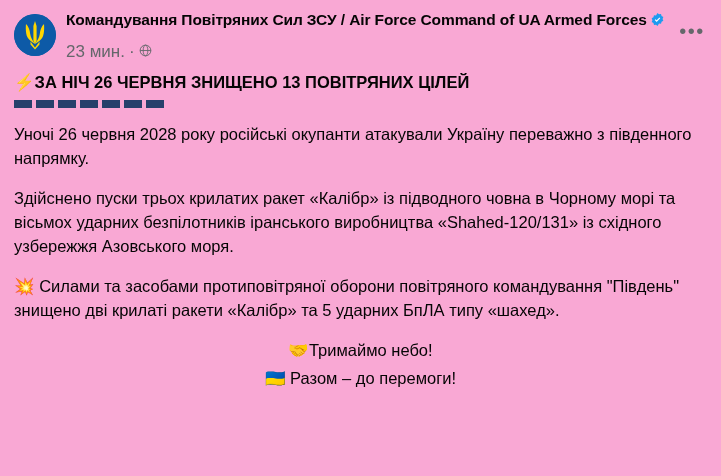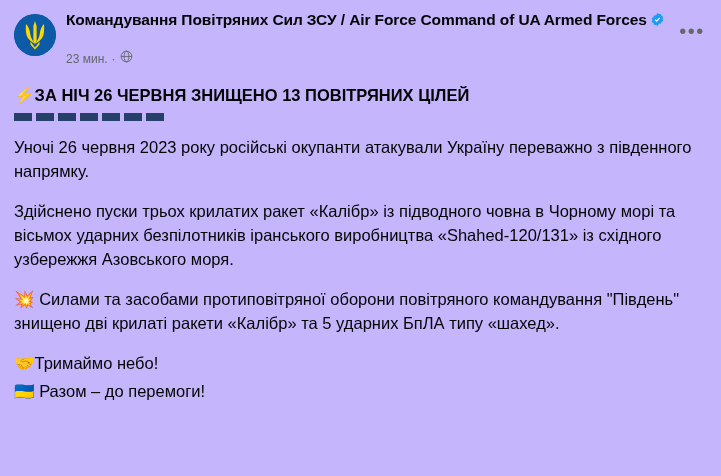--- a/index.html
+++ b/index.html
@@ -10,21 +10,21 @@
     width: 721px;
     height: 476px;
     background: #ffffff;
     font-family: "Liberation Sans", sans-serif;
     color: #050505;
     overflow: hidden;
   }
   .post {
     width: 721px;
     height: 476px;
-    background: #c4b5fd;
+    background: #f9a8d4;
     position: relative;
     box-sizing: border-box;
   }
   .post-header {
     display: flex;
     align-items: flex-start;
     padding: 10px 14px 0 14px;
     position: relative;
   }
   .avatar {
@@ -55,22 +55,22 @@
     letter-spacing: -0.1px;
   }
   .page-name .verified {
     display: inline-block;
     vertical-align: -2px;
     margin-left: 3px;
   }
   .meta-row {
     display: flex;
     align-items: center;
-    margin-top: 18px;
-    font-size: 12px;
+    margin-top: 12px;
+    font-size: 17px;
     color: #65676b;
     line-height: 16px;
   }
   .meta-row .dot {
     margin: 0 4px;
   }
   .globe-icon {
     display: inline-block;
     vertical-align: -2px;
   }
@@ -96,35 +96,36 @@
     line-height: 24px;
     color: #050505;
   }
   .post-body p {
     margin: 0 0 16px 0;
   }
   .headline {
     font-weight: bold;
     font-size: 16.5px;
     line-height: 24px;
-    margin: 6px 0 6px 0;
+    margin: 0 0 6px 0;
   }
   .dash-row {
     display: flex;
     gap: 4px;
     margin: 4px 0 14px 0;
   }
   .dash {
     width: 18px;
     height: 8px;
     background: #27406b;
     display: block;
   }
   .tail-line {
     margin: 0 0 4px 0;
+    text-align: center;
   }
 </style>
 </head>
 <body>
 
 <div class="post">
 
   <div class="post-header">
 
     <div class="avatar">
@@ -165,20 +166,20 @@
     <div class="dash-row">
       <span class="dash"></span>
       <span class="dash"></span>
       <span class="dash"></span>
       <span class="dash"></span>
       <span class="dash"></span>
       <span class="dash"></span>
       <span class="dash"></span>
     </div>
 
-    <p>Уночі 26 червня 2023 року російські окупанти атакували Україну переважно з південного напрямку.</p>
+    <p>Уночі 26 червня 2028 року російські окупанти атакували Україну переважно з південного напрямку.</p>
     <p>Здійснено пуски трьох крилатих ракет «Калібр» із підводного човна в Чорному морі та вісьмох ударних безпілотників іранського виробництва «Shahed-120/131» із східного узбережжя Азовського моря.</p>
     <p>💥 Силами та засобами протиповітряної оборони повітряного командування "Південь" знищено дві крилаті ракети «Калібр» та 5 ударних БпЛА типу «шахед».</p>
 
     <div class="tail-line">🤝Тримаймо небо!</div>
     <div class="tail-line">🇺🇦 Разом – до перемоги!</div>
   </div>
 </div>
 
 </body></html>

